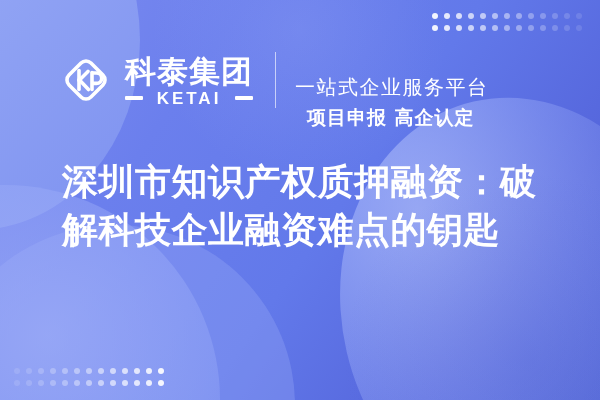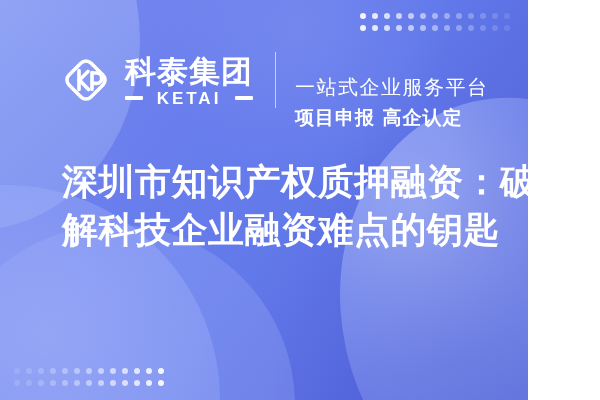--- a/index.html
+++ b/index.html
@@ -6,21 +6,21 @@
     margin: 0;
     padding: 0;
     background: #ffffff;
   }
   body {
     font-family: "Liberation Sans", "DejaVu Sans", sans-serif;
   }
 
   .banner {
     position: relative;
-    width: 528px;
+    width: 600px;
     height: 400px;
     overflow: hidden;
     background: linear-gradient(125deg, #7d8cf0 0%, #6b7fed 28%, #6279ea 55%, #5566dc 80%, #4c5fd2 100%);
   }
 
   
   .bg-layer {
     position: absolute;
     inset: 0;
     overflow: hidden;
@@ -202,20 +202,21 @@
   }
   .slogan-sub {
     color: #ffffff;
     font-size: 19px;
     line-height: 26px;
     font-weight: 700;
     letter-spacing: 1px;
     white-space: nowrap;
     margin-top: 1px;
     font-family: "DejaVu Serif", "Liberation Serif", serif;
+    margin-left: 12px;
   }
 
   
   .title {
     position: absolute;
     left: 62px;
     top: 158px;
     width: 480px;
     color: #ffffff;
     font-size: 36px;

